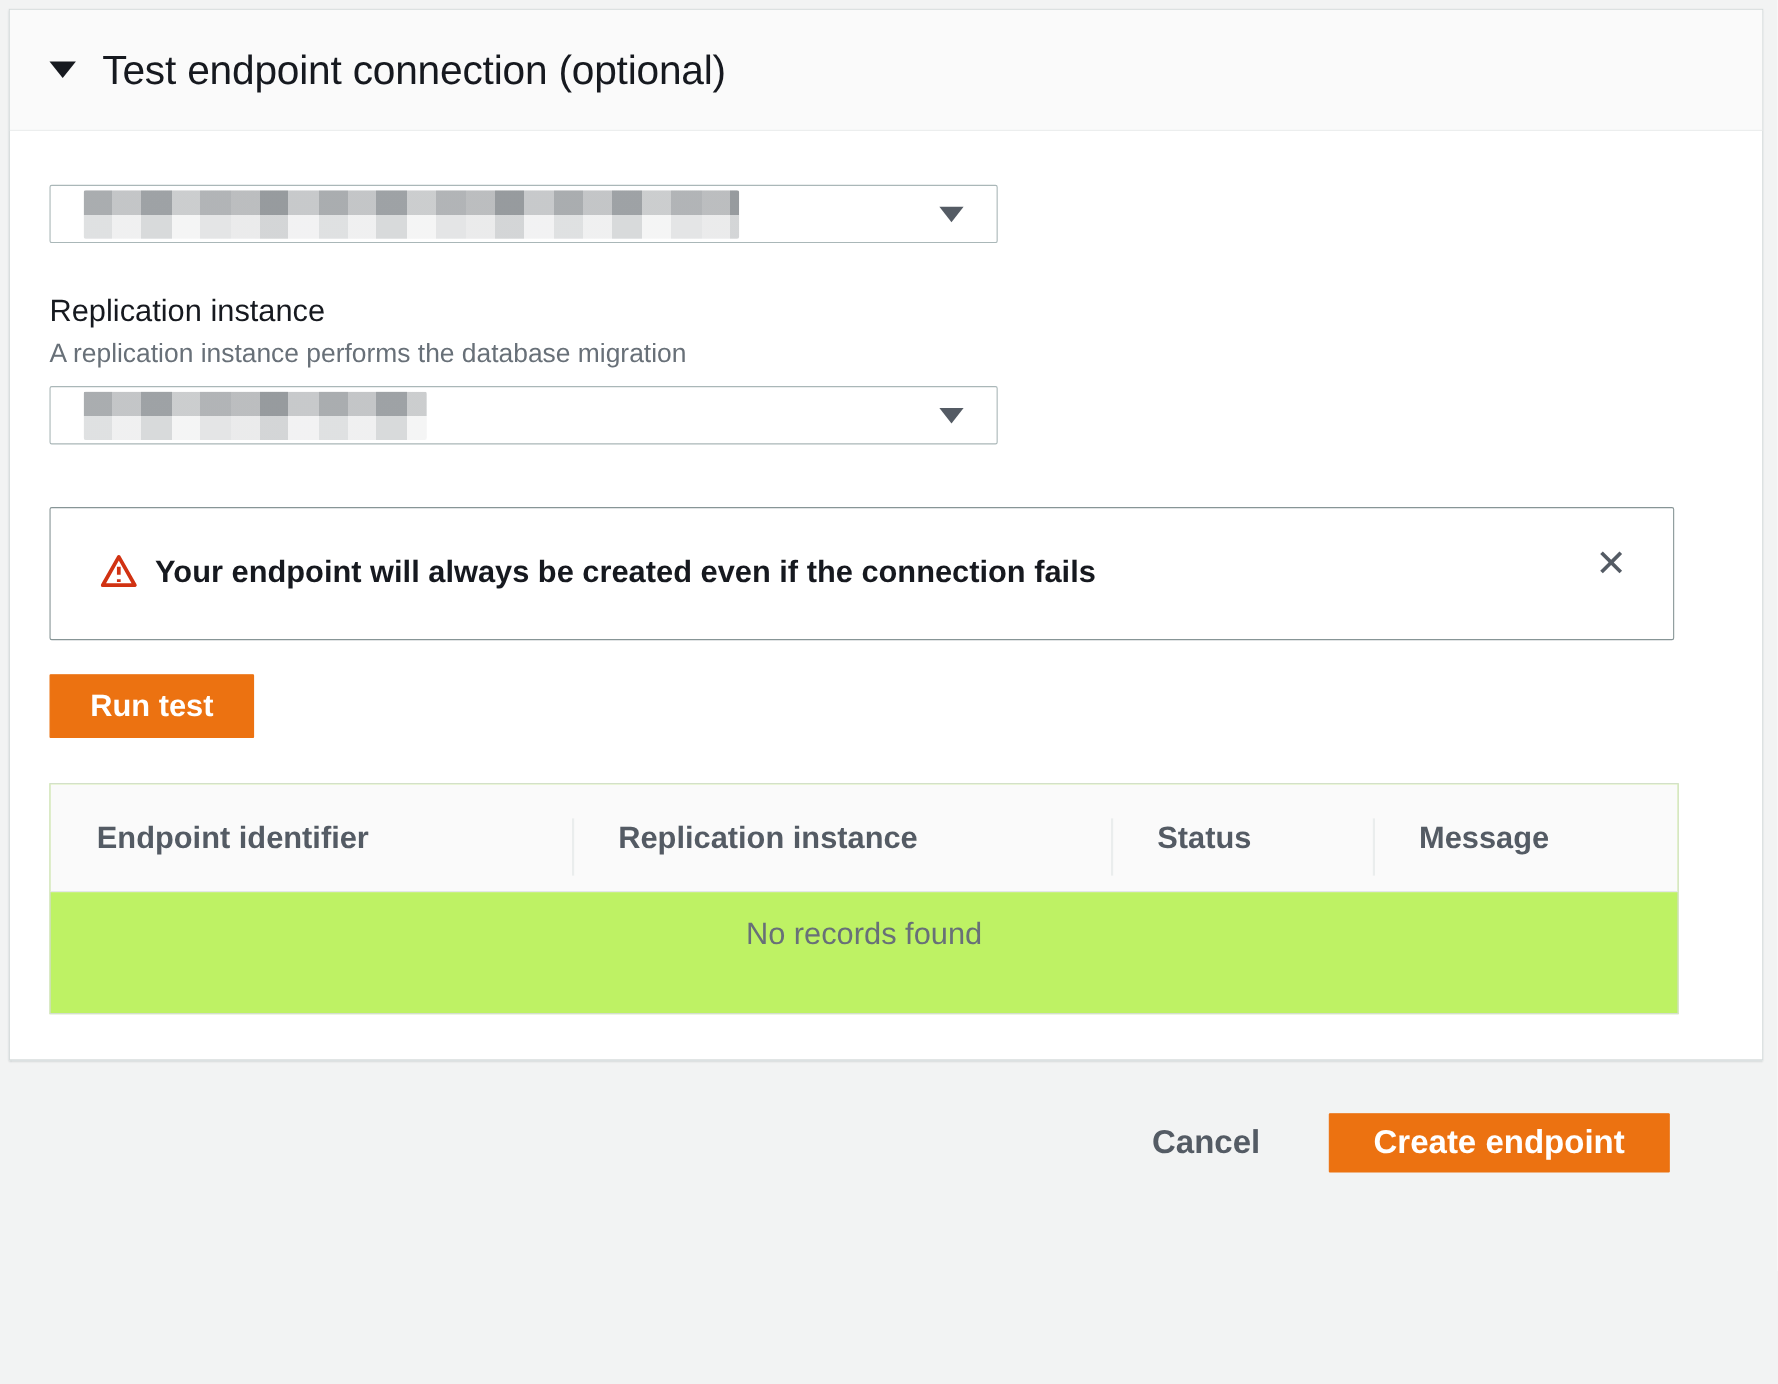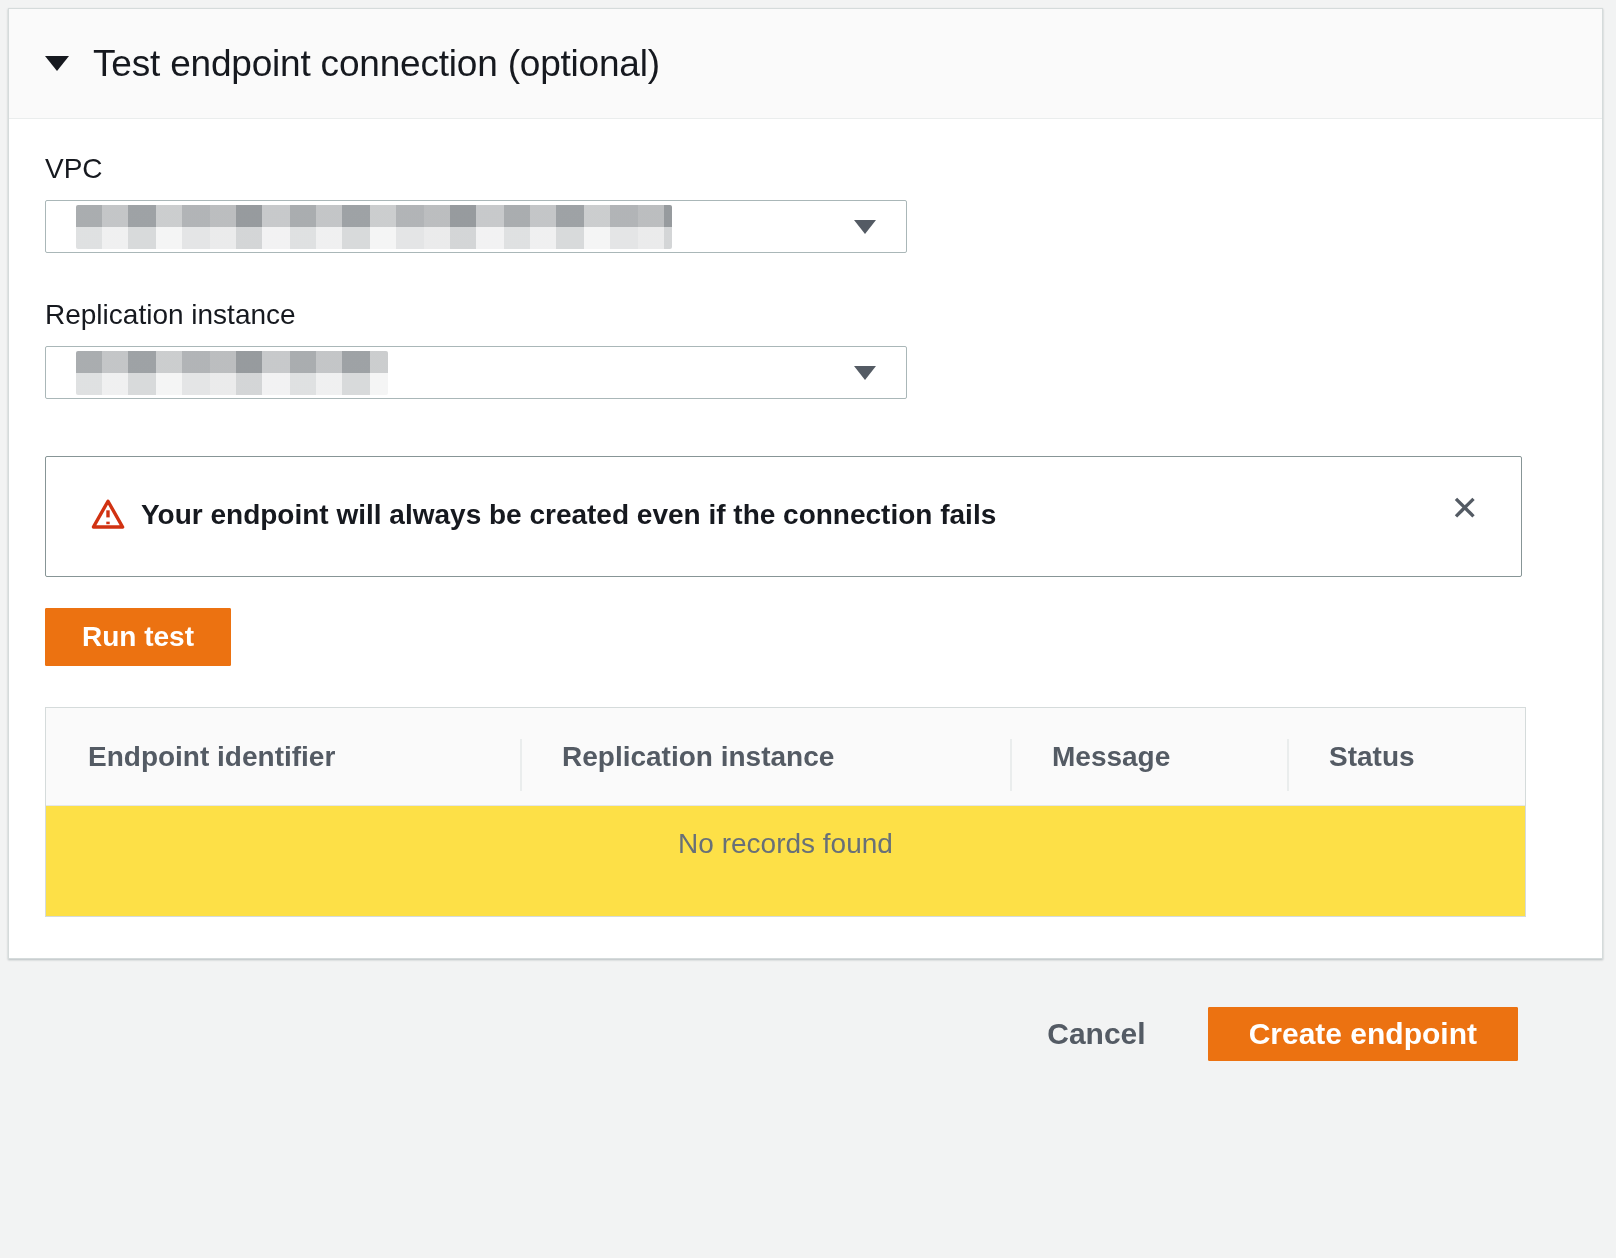--- a/index.html
+++ b/index.html
@@ -131,21 +131,21 @@
     padding: 0 36px;
     cursor: pointer;
   }
   .run-test { margin-top: 31px; display: block; }
 
   
   .results-table {
     margin-top: 41px;
     width: 1481px;
     border: 1px solid #d5dbdb;
-    background: #fde047;
+    background: #bef264;
   }
   .thead {
     display: flex;
     background: #fafafa;
     border-bottom: 1px solid #e4e7e7;
     height: 98px;
     align-items: center;
   }
   .th {
     font-size: 28px;
@@ -200,27 +200,27 @@
 
 <div class="card">
 
   <div class="card-header">
     <span class="tri-down"></span>
     <span class="card-title">Test endpoint connection (optional)</span>
   </div>
 
   <div class="card-body">
 
-    <div class="field-label">VPC</div>
     <div class="select mt-select">
       <span class="redacted vpc"></span>
       <span class="select-caret"></span>
     </div>
 
     <div class="field-label mt-label">Replication instance</div>
+    <div class="field-desc">A replication instance performs the database migration</div>
     <div class="select mt-select">
       <span class="redacted repl"></span>
       <span class="select-caret"></span>
     </div>
 
     <div class="alert">
       <svg class="warning-glyph" viewBox="0 0 24 22" fill="none" stroke="currentColor" stroke-width="2.4">
         <path d="M12 2 L22.3 20.2 H1.7 Z" stroke-linejoin="round"></path>
         <line x1="12" y1="8.4" x2="12" y2="13.4"></line>
         <line x1="12" y1="16.4" x2="12" y2="18.2"></line>
@@ -230,22 +230,22 @@
       </div>
       <button class="alert-close">✕</button>
     </div>
 
     <button class="btn-orange run-test">Run test</button>
 
     <div class="results-table">
       <div class="thead">
         <div class="th c1">Endpoint identifier</div>
         <div class="th c2">Replication instance</div>
+        <div class="th c3">Status</div>
         <div class="th c4">Message</div>
-        <div class="th c3">Status</div>
       </div>
       <div class="tbody-empty">No records found</div>
     </div>
 
   </div>
 </div>
 
 <div class="footer">
   <button class="btn-cancel">Cancel</button>
   <button class="btn-orange btn-create">Create endpoint</button>

